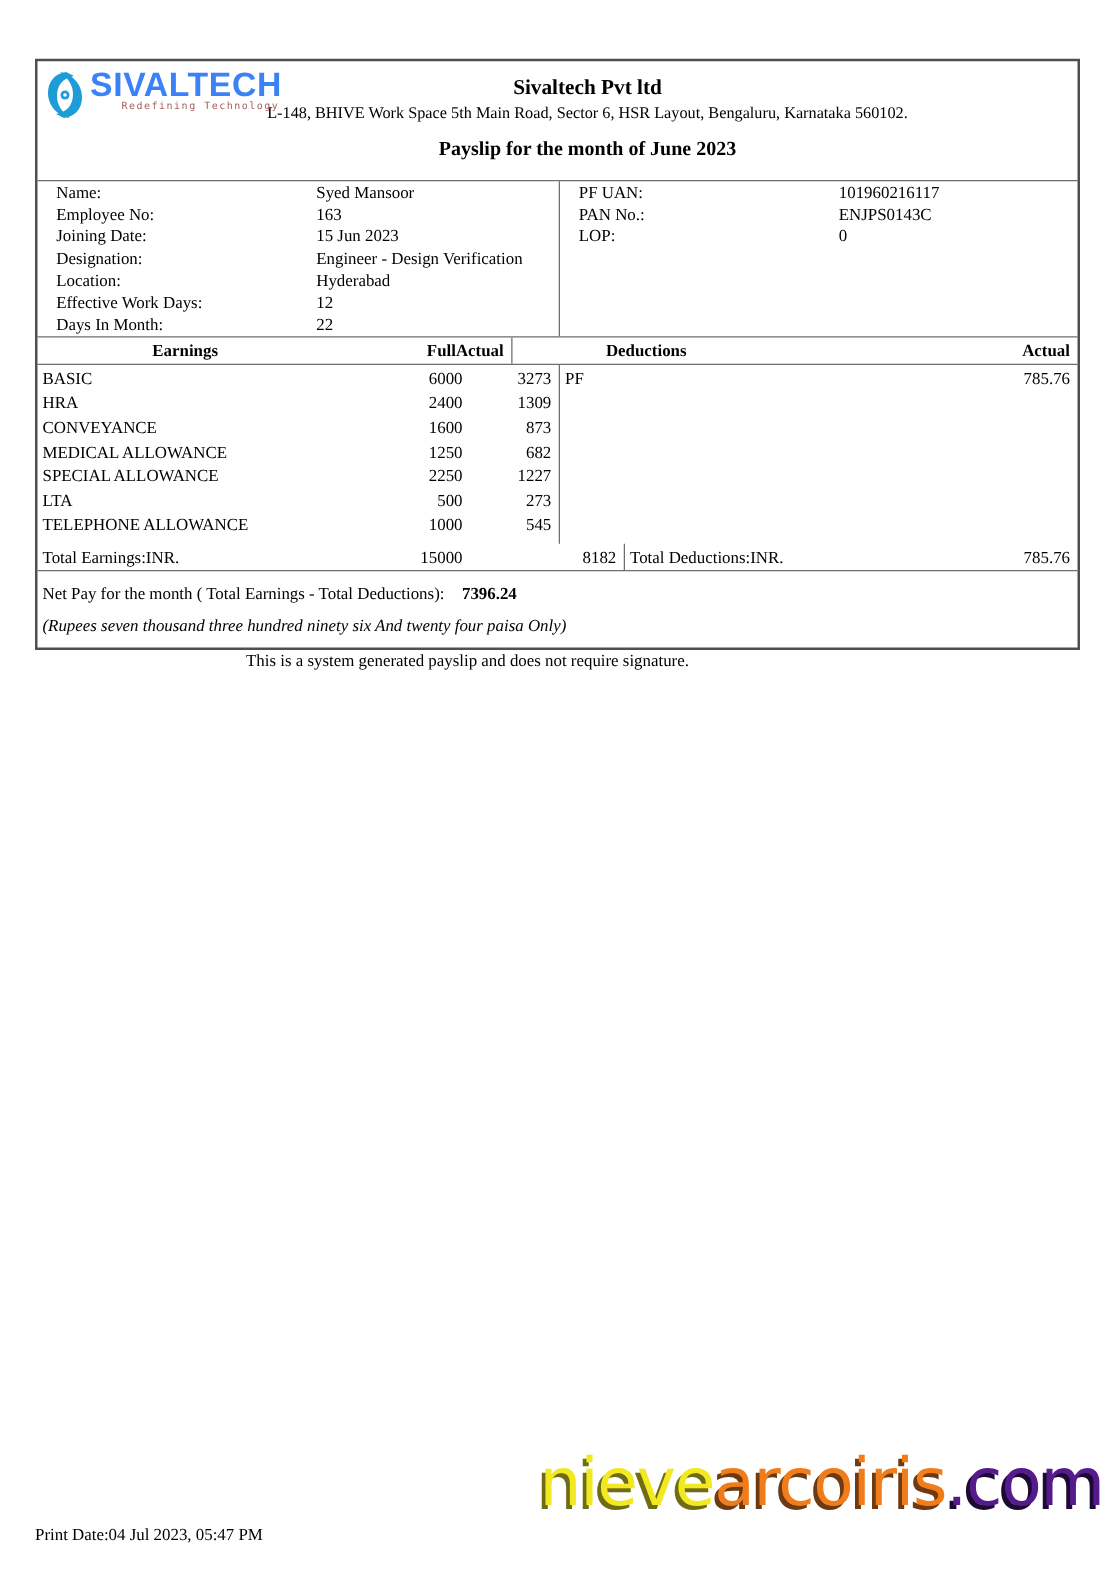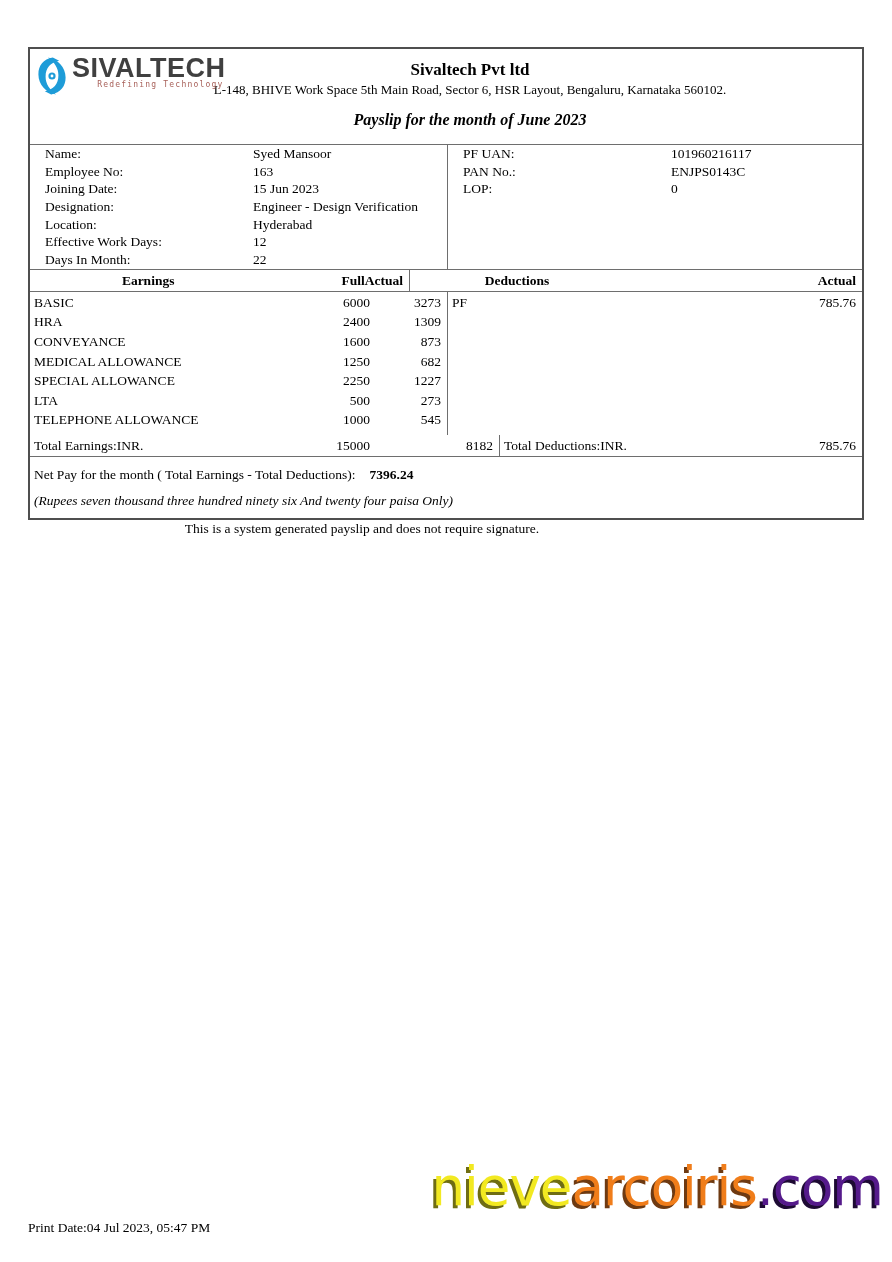--- a/index.html
+++ b/index.html
@@ -15,30 +15,30 @@
     border:2px solid #4f4f4f; background:#fff;
   }
 
   
   .header-section { position:relative; height:96px; border-bottom:1px solid #6e6e6e; }
   .logo { position:absolute; left:6px; top:5px; width:200px; }
   .logo-row { display:flex; align-items:flex-start; }
   .swirl { width:32px; height:44px; margin-right:4px; }
   .brand {
     font-family:"Liberation Sans", sans-serif; font-weight:bold;
-    font-size:27px; line-height:28px; color:#404040; letter-spacing:0.5px;
+    font-size:27px; line-height:28px; color:#3b82f6; letter-spacing:0.5px;
   }
   .tagline {
     font-family:"DejaVu Sans Mono", monospace; font-size:8px; letter-spacing:1.2px;
     color:#a8615a; text-align:right; margin-top:-2px; padding-right:2px;
   }
   .header-text { text-align:center; padding:11px 0 0 48px; }
   .company-name { font-size:17px; font-weight:bold; }
   .address { font-size:13px; margin-top:2px; }
-  .payslip-title { font-size:16px; font-weight:bold; margin-top:13px;font-style:italic; }
+  .payslip-title { font-size:16px; font-weight:bold; margin-top:13px; }
 
   
   .emp-section { display:flex; border-bottom:1px solid #6e6e6e; }
   .emp-left  { width:418px; border-right:1px solid #6e6e6e; }
   .emp-right { flex:1; }
   .emp-row { display:flex; height:17.7px; line-height:17.7px; font-size:13.5px; padding-left:15px; }
   .emp-label { width:208px; }
   .emp-value { flex:1; }
 
   
@@ -65,21 +65,21 @@
   .dtot-label { flex:1; padding-left:4px; }
 
   
   .netpay-section { padding:7px 6px 9px 4px; font-size:13.5px; }
   .netpay-line { height:22px; line-height:22px; }
   .netpay-value { font-weight:bold; margin-left:14px; }
   .words-line { font-style:italic; margin-top:7px; }
 
   
   .system-note {
-    position:absolute; left:0; top:521px; width:724px;
+    position:absolute; left:12px; top:521px; width:724px;
     text-align:center; font-size:13.5px;
   }
   .print-date { position:absolute; left:28px; top:1220px; font-size:13.5px; }
 
   
   .watermark {
     position:absolute; right:9px; top:1160px; line-height:1; white-space:nowrap;
     font-family:"DejaVu Sans", sans-serif; font-weight:400; font-size:53px; letter-spacing:-1px;
   }
   .wm-0 { color:#f2e921; text-shadow:-3px 3px 0 #6f6d13; }

